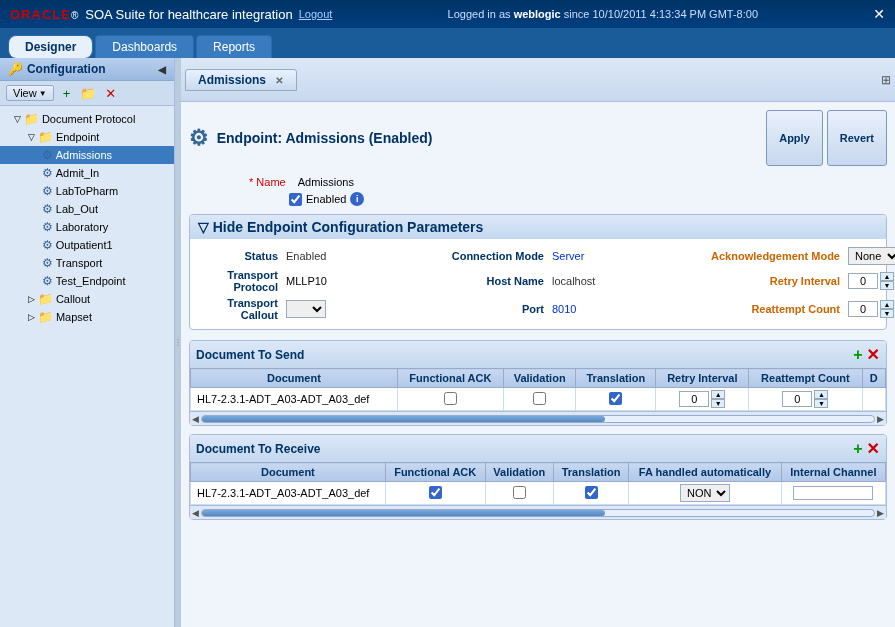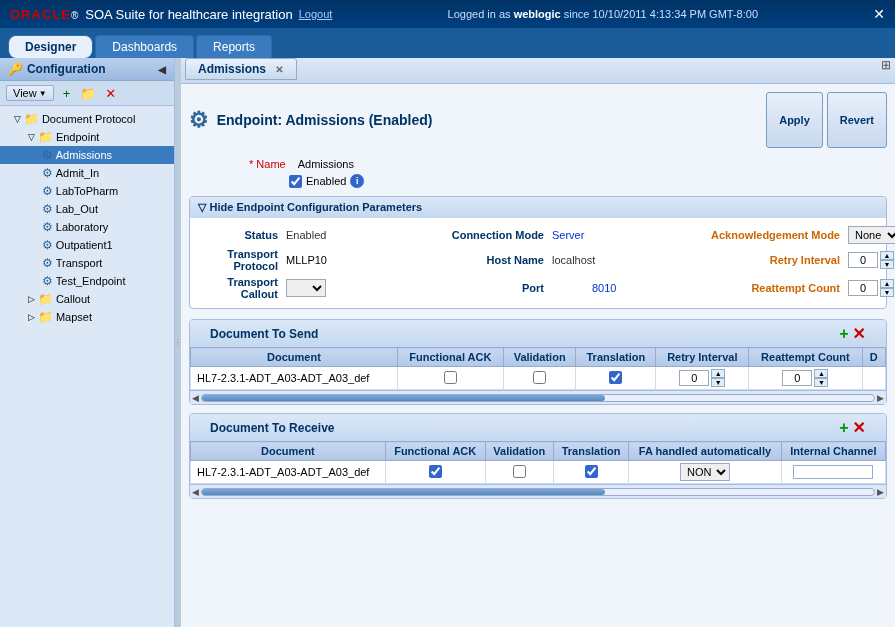--- a/index.html
+++ b/index.html
@@ -42,21 +42,21 @@
     .tree-indent1 { padding-left: 14px; }
     .tree-indent2 { padding-left: 28px; }
     .tree-indent3 { padding-left: 42px; }
     .folder-icon { color: #cc8800; font-size: 12px; }
     .gear-icon { color: #336699; font-size: 12px; }
 
     
     .right-panel { flex: 1; background: #f0f4fb; display: flex; flex-direction: column; overflow: hidden; }
 
     
-    .tab-bar { background: linear-gradient(to bottom, #dce8f7, #c8d8ef); border-bottom: 1px solid #aabbdd; display: flex; align-items: flex-start; padding: 0 4px; height: 26px; }
+    .tab-bar { background: linear-gradient(to bottom, #dce8f7, #c8d8ef); border-bottom: 1px solid #aabbdd; display: flex; align-items: center; padding: 0 4px; height: 44px; }
     .content-tab { padding: 3px 12px; font-size: 12px; background: linear-gradient(to bottom, #e8f2ff, #c8daf0); border: 1px solid #99aabb; border-radius: 3px 3px 0 0; margin-right: 2px; cursor: pointer; color: #003366; font-weight: bold; }
     .tab-close { font-size: 10px; color: #666; cursor: pointer; margin-left: 6px; }
     .max-btn { margin-left: auto; font-size: 12px; cursor: pointer; color: #555; }
 
     
     .content-area { flex: 1; overflow-y: auto; padding: 8px; }
 
     
     .endpoint-header { display: flex; align-items: center; justify-content: space-between; margin-bottom: 10px; }
     .endpoint-title { display: flex; align-items: center; gap: 8px; font-size: 14px; font-weight: bold; color: #003366; }
@@ -64,42 +64,42 @@
     .btn-group { display: flex; gap: 4px; }
     .btn { padding: 21px 12px; font-size: 11px; cursor: pointer; border-radius: 3px; border: 1px solid #7a9abf; background: linear-gradient(to bottom, #e8f0fb, #c8d8ef); color: #003366; font-weight: bold; }
 
     
     .name-row { display: flex; align-items: center; margin-bottom: 4px; padding-left: 60px; gap: 10px; }
     .name-label { color: #cc0000; margin-right: 2px; }
     .enabled-row { display: flex; align-items: center; padding-left: 100px; gap: 4px; margin-bottom: 8px; }
 
     
     .section { border: 1px solid #aabbdd; border-radius: 4px; background: white; margin-bottom: 10px; }
-    .section-header { background: linear-gradient(to bottom, #dce8f7, #c4d8f0); padding: 4px 8px; font-weight: bold; color: #003366; border-radius: 4px 4px 0 0; font-size: 11px; display: flex; align-items: center; }
+    .section-header { background: linear-gradient(to bottom, #dce8f7, #c4d8f0); padding: 4px 8px; font-weight: bold; color: #003366; border-radius: 4px 4px 0 0; font-size: 14px; display: flex; align-items: center; }
     .prop-label { color: #003366; font-weight: bold; text-align: right; font-size: 11px; }
     .prop-value { color: #333; font-size: 11px; }
 
     .transport-row { display: flex; align-items: center; gap: 6px; }
     .transport-details-btn { padding: 2px 8px; font-size: 11px; cursor: pointer; border: 1px solid #7a9abf; background: linear-gradient(to bottom, #e8f0fb, #c8d8ef); color: #003366; border-radius: 2px; }
 
     .ack-group { display: flex; align-items: center; gap: 4px; }
     .select-sm { font-size: 11px; padding: 1px 2px; border: 1px solid #99aabb; }
 
     .spinner-group { display: flex; align-items: center; gap: 2px; }
     .spinner-input { width: 30px; font-size: 11px; border: 1px solid #99aabb; padding: 1px 2px; text-align: center; }
     .spinner-btns { display: flex; flex-direction: column; }
     .spinner-btn { width: 14px; height: 9px; font-size: 7px; cursor: pointer; border: 1px solid #99aabb; background: #ddeeff; display: flex; align-items: center; justify-content: center; line-height: 1; }
 
     
     .callout-row { display: flex; align-items: center; gap: 4px; }
     .callout-select { font-size: 11px; padding: 1px 2px; border: 1px solid #99aabb; width: 40px; }
 
     
     .table-section { border: 1px solid #aabbdd; border-radius: 4px; background: white; margin-bottom: 8px; }
-    .table-header { background: linear-gradient(to bottom, #dce8f7, #c4d8f0); padding: 4px 20px; font-weight: bold; color: #003366; border-radius: 4px 4px 0 0; font-size: 12px; display: flex; justify-content: space-between; align-items: center; text-align: right; }
+    .table-header { background: linear-gradient(to bottom, #dce8f7, #c4d8f0); padding: 4px 6px; font-weight: bold; color: #003366; border-radius: 4px 4px 0 0; font-size: 12px; display: flex; justify-content: space-between; align-items: center; text-align: right; }
     .table-actions { display: flex; gap: 4px; align-items: center; }
     .table-icon-btn { font-size: 16px; cursor: pointer; }
     .table-icon-btn.add { color: #009900; }
     .table-icon-btn.del { color: #cc0000; }
 
     table { width: 100%; border-collapse: collapse; font-size: 11px; }
     th { background: linear-gradient(to bottom, #c8d8f0, #b0c8e8); border: 1px solid #99aacc; padding: 3px 6px; color: #003366; font-weight: bold; text-align: center; white-space: nowrap; }
     td { border: 1px solid #ccddef; padding: 2px 6px; text-align: center; vertical-align: middle; }
     td:first-child { text-align: left; }
     tr:nth-child(even) td { background: #f0f6ff; }
@@ -303,21 +303,21 @@
               </div>
             </div>
 
             <span class="prop-label">Transport Callout</span>
             <div class="callout-row">
               <select class="callout-select">
                 <option></option>
               </select>
             </div>
             <span class="prop-label">Port</span>
-            <span class="prop-value" style="color:#0033cc;margin-left:40px;">8010</span>
+            <span class="prop-value" style="color:#0033cc;">8010</span>
             <span class="prop-label" style="color:#cc6600;">Reattempt Count</span>
             <div class="spinner-group">
               <input type="text" class="spinner-input" value="0" style="">
               <div class="spinner-btns">
                 <button class="spinner-btn">▲</button>
                 <button class="spinner-btn">▼</button>
               </div>
             </div>
           </div>
         </div>

